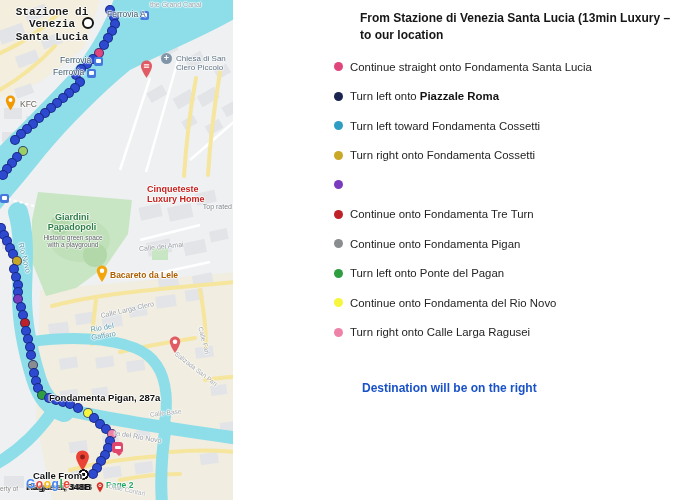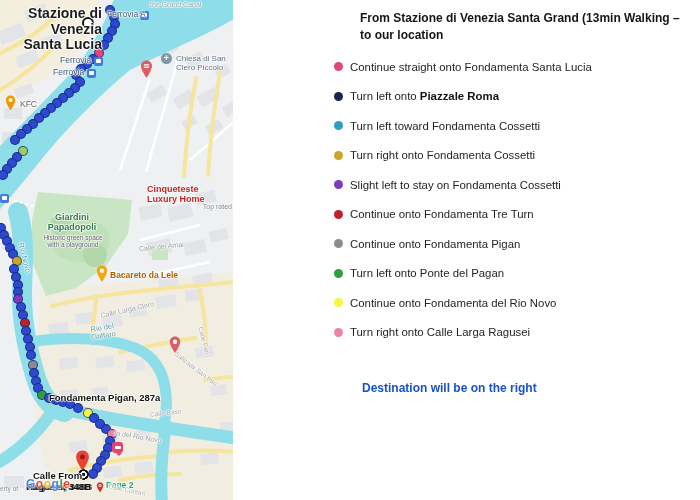--- a/index.html
+++ b/index.html
@@ -8,21 +8,21 @@
 
   
   #map{position:absolute;left:0;top:0;width:233px;height:500px;overflow:hidden;background:#eef0f2;}
   #map svg.base{position:absolute;left:0;top:0;}
   #route-layer{position:absolute;left:0;top:0;width:233px;height:500px;}
   .route-dot{position:absolute;width:8px;height:8px;border-radius:50%;
              border:1.4px solid rgba(18,30,110,.75);box-sizing:content-box;}
 
   .lbl{position:absolute;white-space:pre-line;line-height:1.12;color:#75797e;
        text-shadow:0 1px 1px #fff,0 -1px 1px #fff,1px 0 1px #fff,-1px 0 1px #fff;}
-  .lbl-station{font-weight:bold;font-size:14px;color:#1c1c1c;text-align:right;width:100px;}
+  .lbl-station{font-weight:bold;font-size:11px;color:#1c1c1c;text-align:center;width:100px;font-family:Liberation Mono, monospace;}
   .lbl-grandcanal{font-size:7px;color:#9aa7ad;}
   .lbl-ferrovia{font-size:8.5px;color:#3d5a6e;}
   .lbl-church{font-size:8px;color:#5f7384;}
   .lbl-kfc{font-size:8.5px;color:#6a6258;}
   .lbl-red{font-size:9px;color:#c5221f;font-weight:bold;text-align:left;}
   .lbl-toprated{font-size:7px;color:#80868b;text-align:right;width:47px;}
   .lbl-park{font-size:9px;color:#2d7d46;text-align:center;width:50px;font-weight:bold;}
   .lbl-parksub{font-size:6.5px;color:#5f6368;text-align:center;width:80px;}
   .lbl-food{font-size:8.5px;color:#ad5f00;font-weight:bold;}
   .lbl-street{font-size:7px;color:#9aa0a6;}
@@ -324,42 +324,41 @@
   <div class="lbl lbl-street-sm" style="left:150px;top:409px;transform:rotate(-6deg)">Calle Base</div>
   <div class="lbl lbl-addr" style="left:33px;top:471px">Calle From</div>
   <div class="lbl lbl-addr lbl-addr-dbl" style="left:26px;top:482px">Ragusei, 348B</div>
   <div class="lbl lbl-ghost" style="left:0px;top:485px">erty of</div>
   <div class="lbl lbl-page" style="left:106px;top:481px">Page 2</div>
   <div class="lbl lbl-street-sm" style="left:108px;top:486px;transform:rotate(12deg);color:#b0b3b8">Calle Contari</div>
   <div id="google-logo"><span style="color: rgb(66, 133, 244);">G</span><span style="color: rgb(234, 67, 53);">o</span><span style="color: rgb(251, 188, 5);">o</span><span style="color: rgb(66, 133, 244);">g</span><span style="color: rgb(52, 168, 83);">l</span><span style="color: rgb(234, 67, 53);">e</span></div>
 </div>
 
 <div id="panel">
-  <div class="title">From Stazione di Venezia Santa Grand (13min Walking –</div>
+  <div class="title">From Stazione di Venezia Santa Lucia (13min Luxury –</div>
   <div class="title title2">to our location</div>
   <div id="directions-list">
       <div class="dir-row">
         <span class="dir-dot" style="background: rgb(224, 69, 123);"></span>
         <span class="dir-text">Continue straight onto Fondamenta Santa Lucia</span>
       </div>
       <div class="dir-row">
         <span class="dir-dot" style="background: rgb(26, 36, 80);"></span>
         <span class="dir-text">Turn left onto <b>Piazzale Roma</b></span>
       </div>
       <div class="dir-row">
         <span class="dir-dot" style="background: rgb(45, 157, 196);"></span>
         <span class="dir-text">Turn left toward Fondamenta Cossetti</span>
       </div>
       <div class="dir-row">
         <span class="dir-dot" style="background: rgb(201, 167, 39);"></span>
         <span class="dir-text">Turn right onto Fondamenta Cossetti</span>
       </div>
       <div class="dir-row">
         <span class="dir-dot" style="background: rgb(122, 59, 191);"></span>
-        <span class="dir-text">Slight left to stay on Fondamenta Cossetti</span>
       </div>
       <div class="dir-row">
         <span class="dir-dot" style="background: rgb(191, 33, 40);"></span>
         <span class="dir-text">Continue onto Fondamenta Tre Turn</span>
       </div>
       <div class="dir-row">
         <span class="dir-dot" style="background: rgb(138, 141, 143);"></span>
         <span class="dir-text">Continue onto Fondamenta Pigan</span>
       </div>
       <div class="dir-row">

